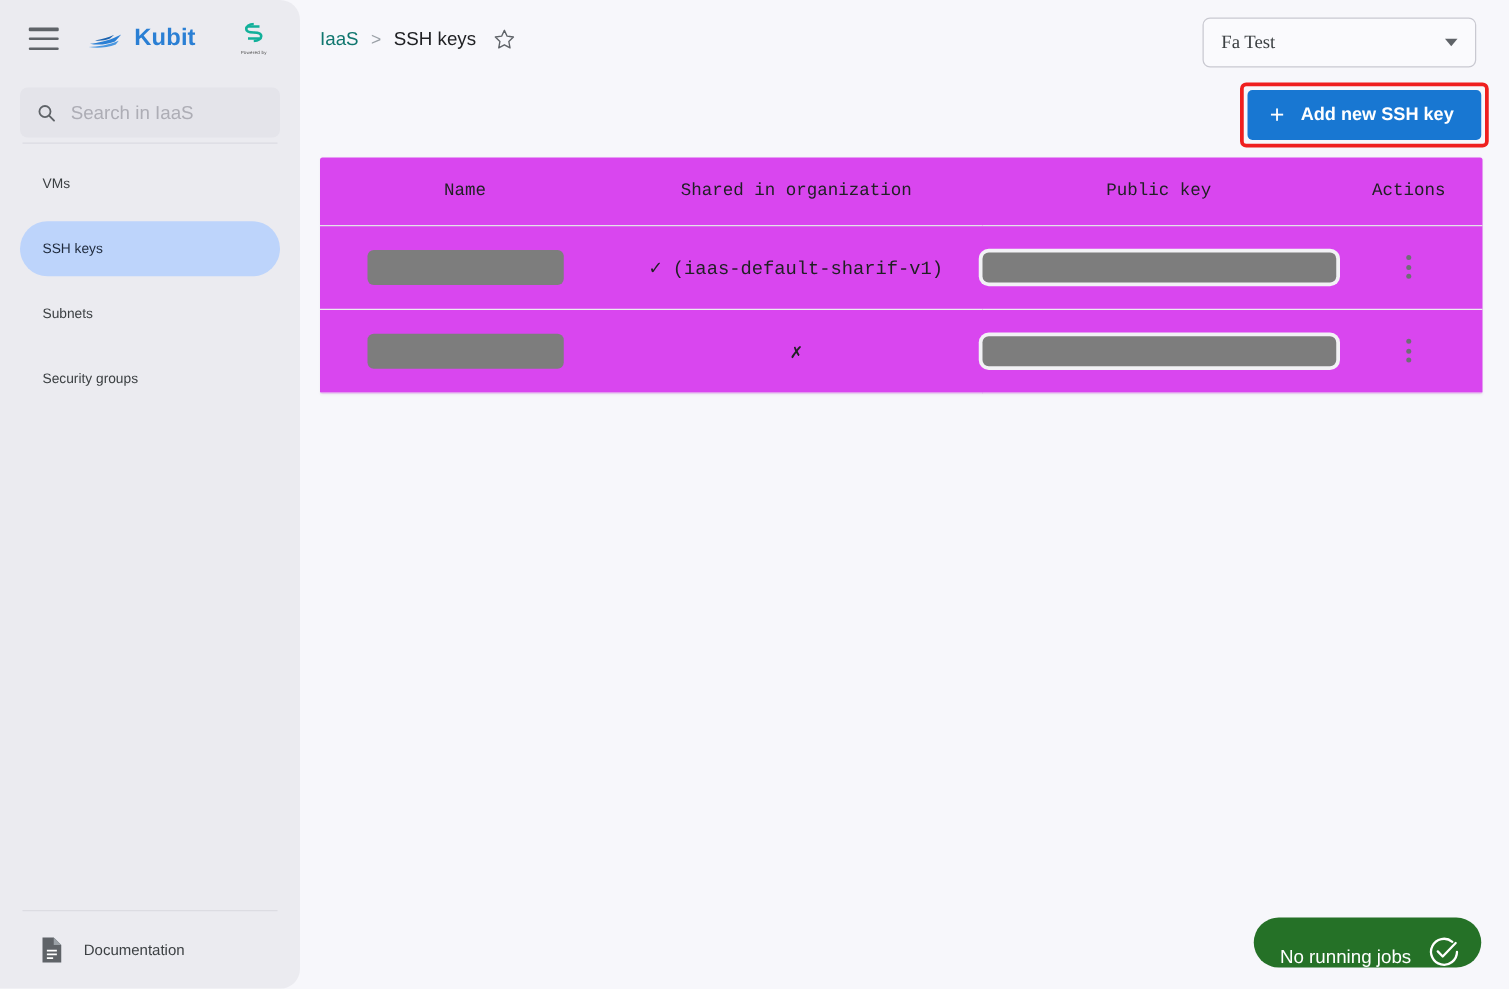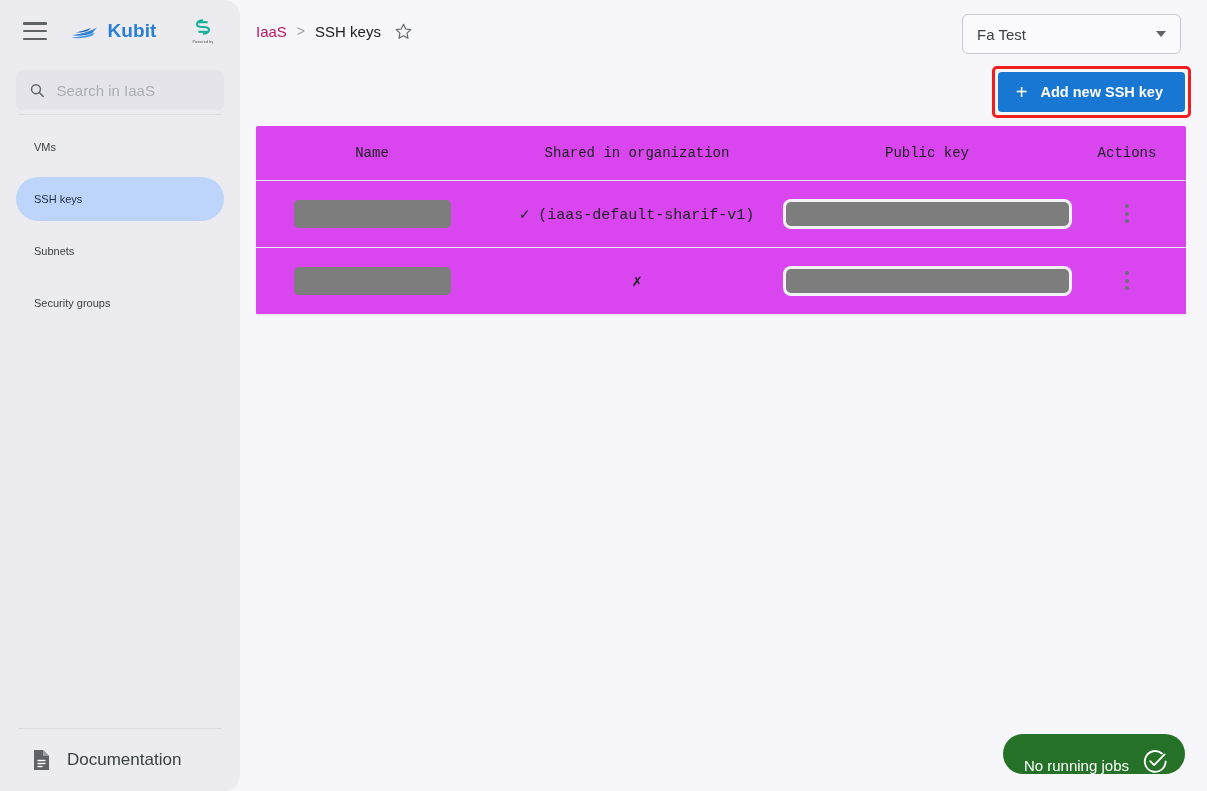--- a/index.html
+++ b/index.html
@@ -70,42 +70,42 @@
     font-size: 11px; color: #3c4043; margin-bottom: 8px;
   }
   .nav-item.active { background: #bdd4fb; color: #1f2a3c; }
 
   .sb-bottom { margin-top: auto; }
   .sb-bottom-divider { height: 1px; background: #dcdce2; margin: 0 18px 0 18px; }
   .doc-item {
     display: flex; align-items: center; gap: 16px;
     height: 62px; padding-left: 32px; cursor: pointer;
   }
-  .doc-label { font-size: 17px; color: #3c4043; }
+  .doc-label { font-size: 12px; color: #3c4043; }
 
   
   .main { position: absolute; left: 240px; top: 0; right: 0; bottom: 0; }
 
   .topbar {
     height: 62px; display: flex; align-items: center;
     padding: 0 16px 0 16px;
   }
   .breadcrumb { display: flex; align-items: center; gap: 10px; }
-  .crumb { font-size: 15px; color: #be185d; cursor: pointer; }
+  .crumb { font-size: 15px; color: #0f766e; cursor: pointer; }
   .crumb-sep { font-size: 14px; color: #9aa0a6; }
   .crumb-current { font-size: 15px; color: #202124; cursor: pointer; }
   .star-icon { margin-left: 4px; cursor: pointer; display: flex; }
 
   .project-select {
     position: absolute; right: 26px; top: 14px;
     width: 219px; height: 40px; border: 1px solid #c9c9d1; border-radius: 6px;
     background: #fafafd; display: flex; align-items: center;
     padding: 0 14px; cursor: pointer;
   }
-  .project-label { font-size: 15px; color: #3c4043; flex: 1; }
+  .project-label { font-size: 15px; color: #3c4043; flex: 1; font-family: Liberation Serif, serif; }
   .caret { width: 0; height: 0; border-left: 5.5px solid transparent;
     border-right: 5.5px solid transparent; border-top: 6px solid #5f6368; }
 
   .add-btn-wrap {
     position: absolute; right: 16px; top: 66px;
     border: 3px solid #ef1f1f; border-radius: 5px; padding: 3px;
   }
   .add-btn {
     height: 40px; background: #1877d2; border: none; border-radius: 4px;
     color: #fff; font-size: 14.5px; font-weight: bold;

